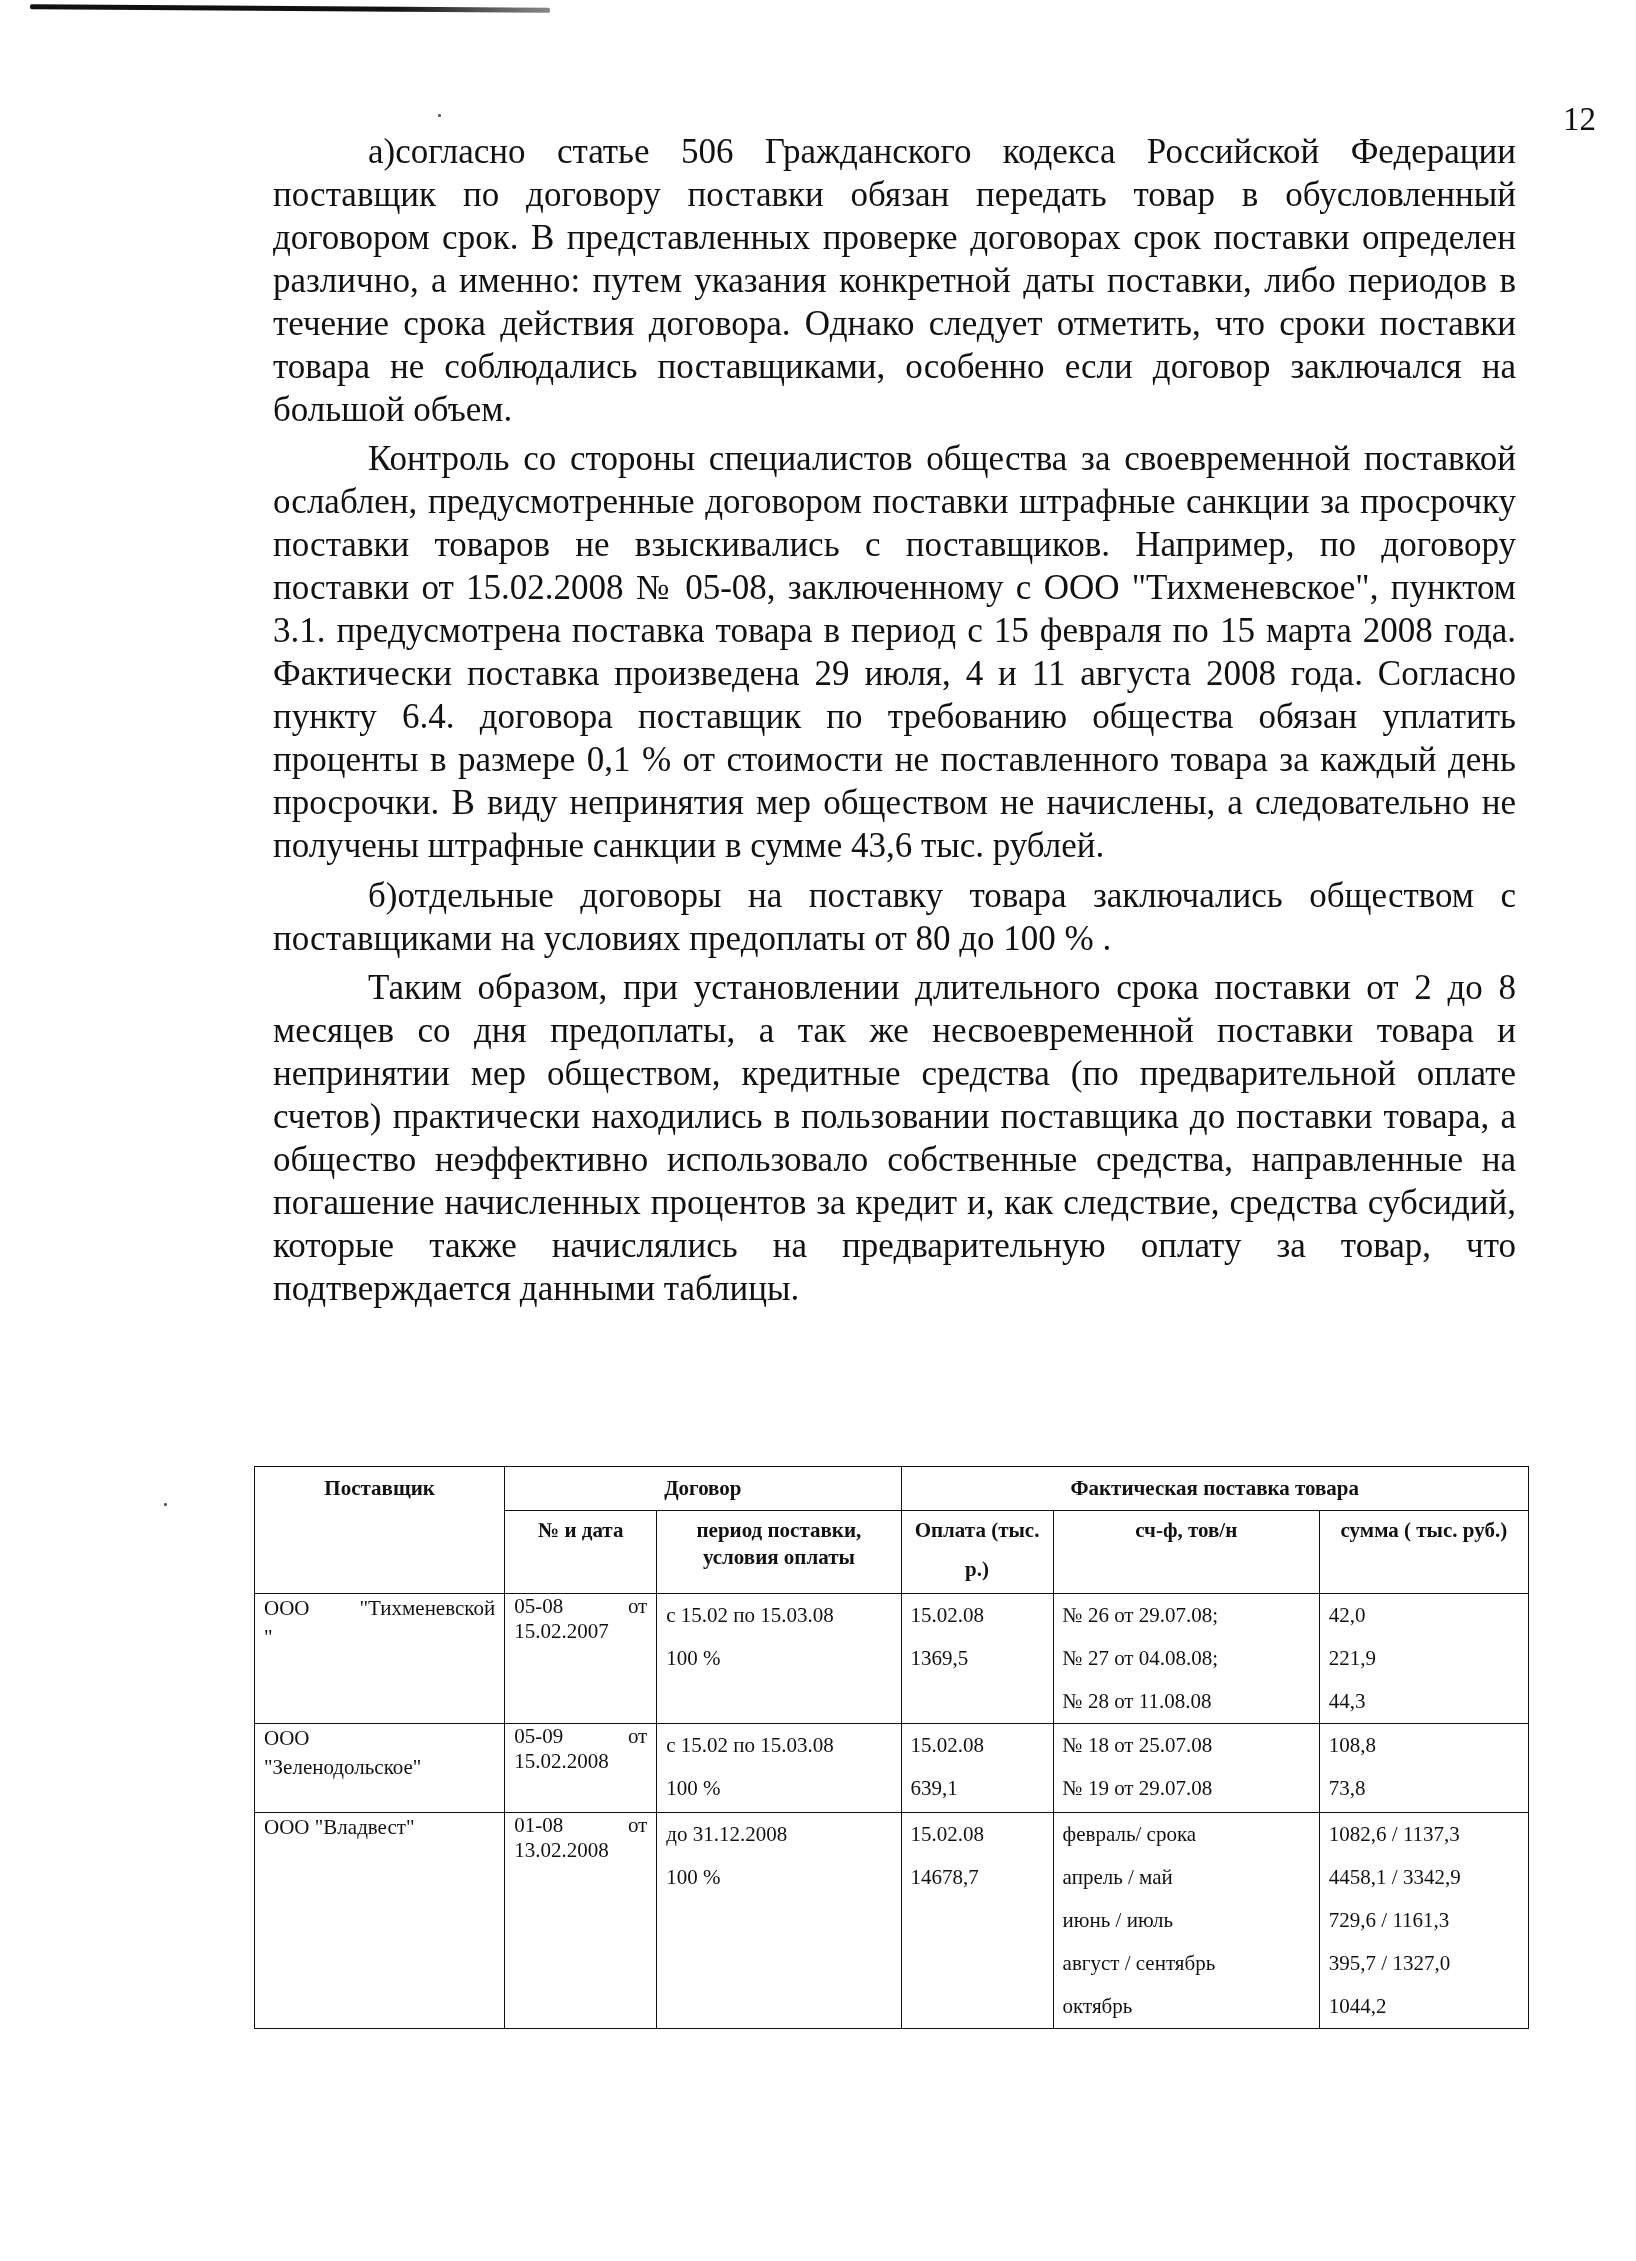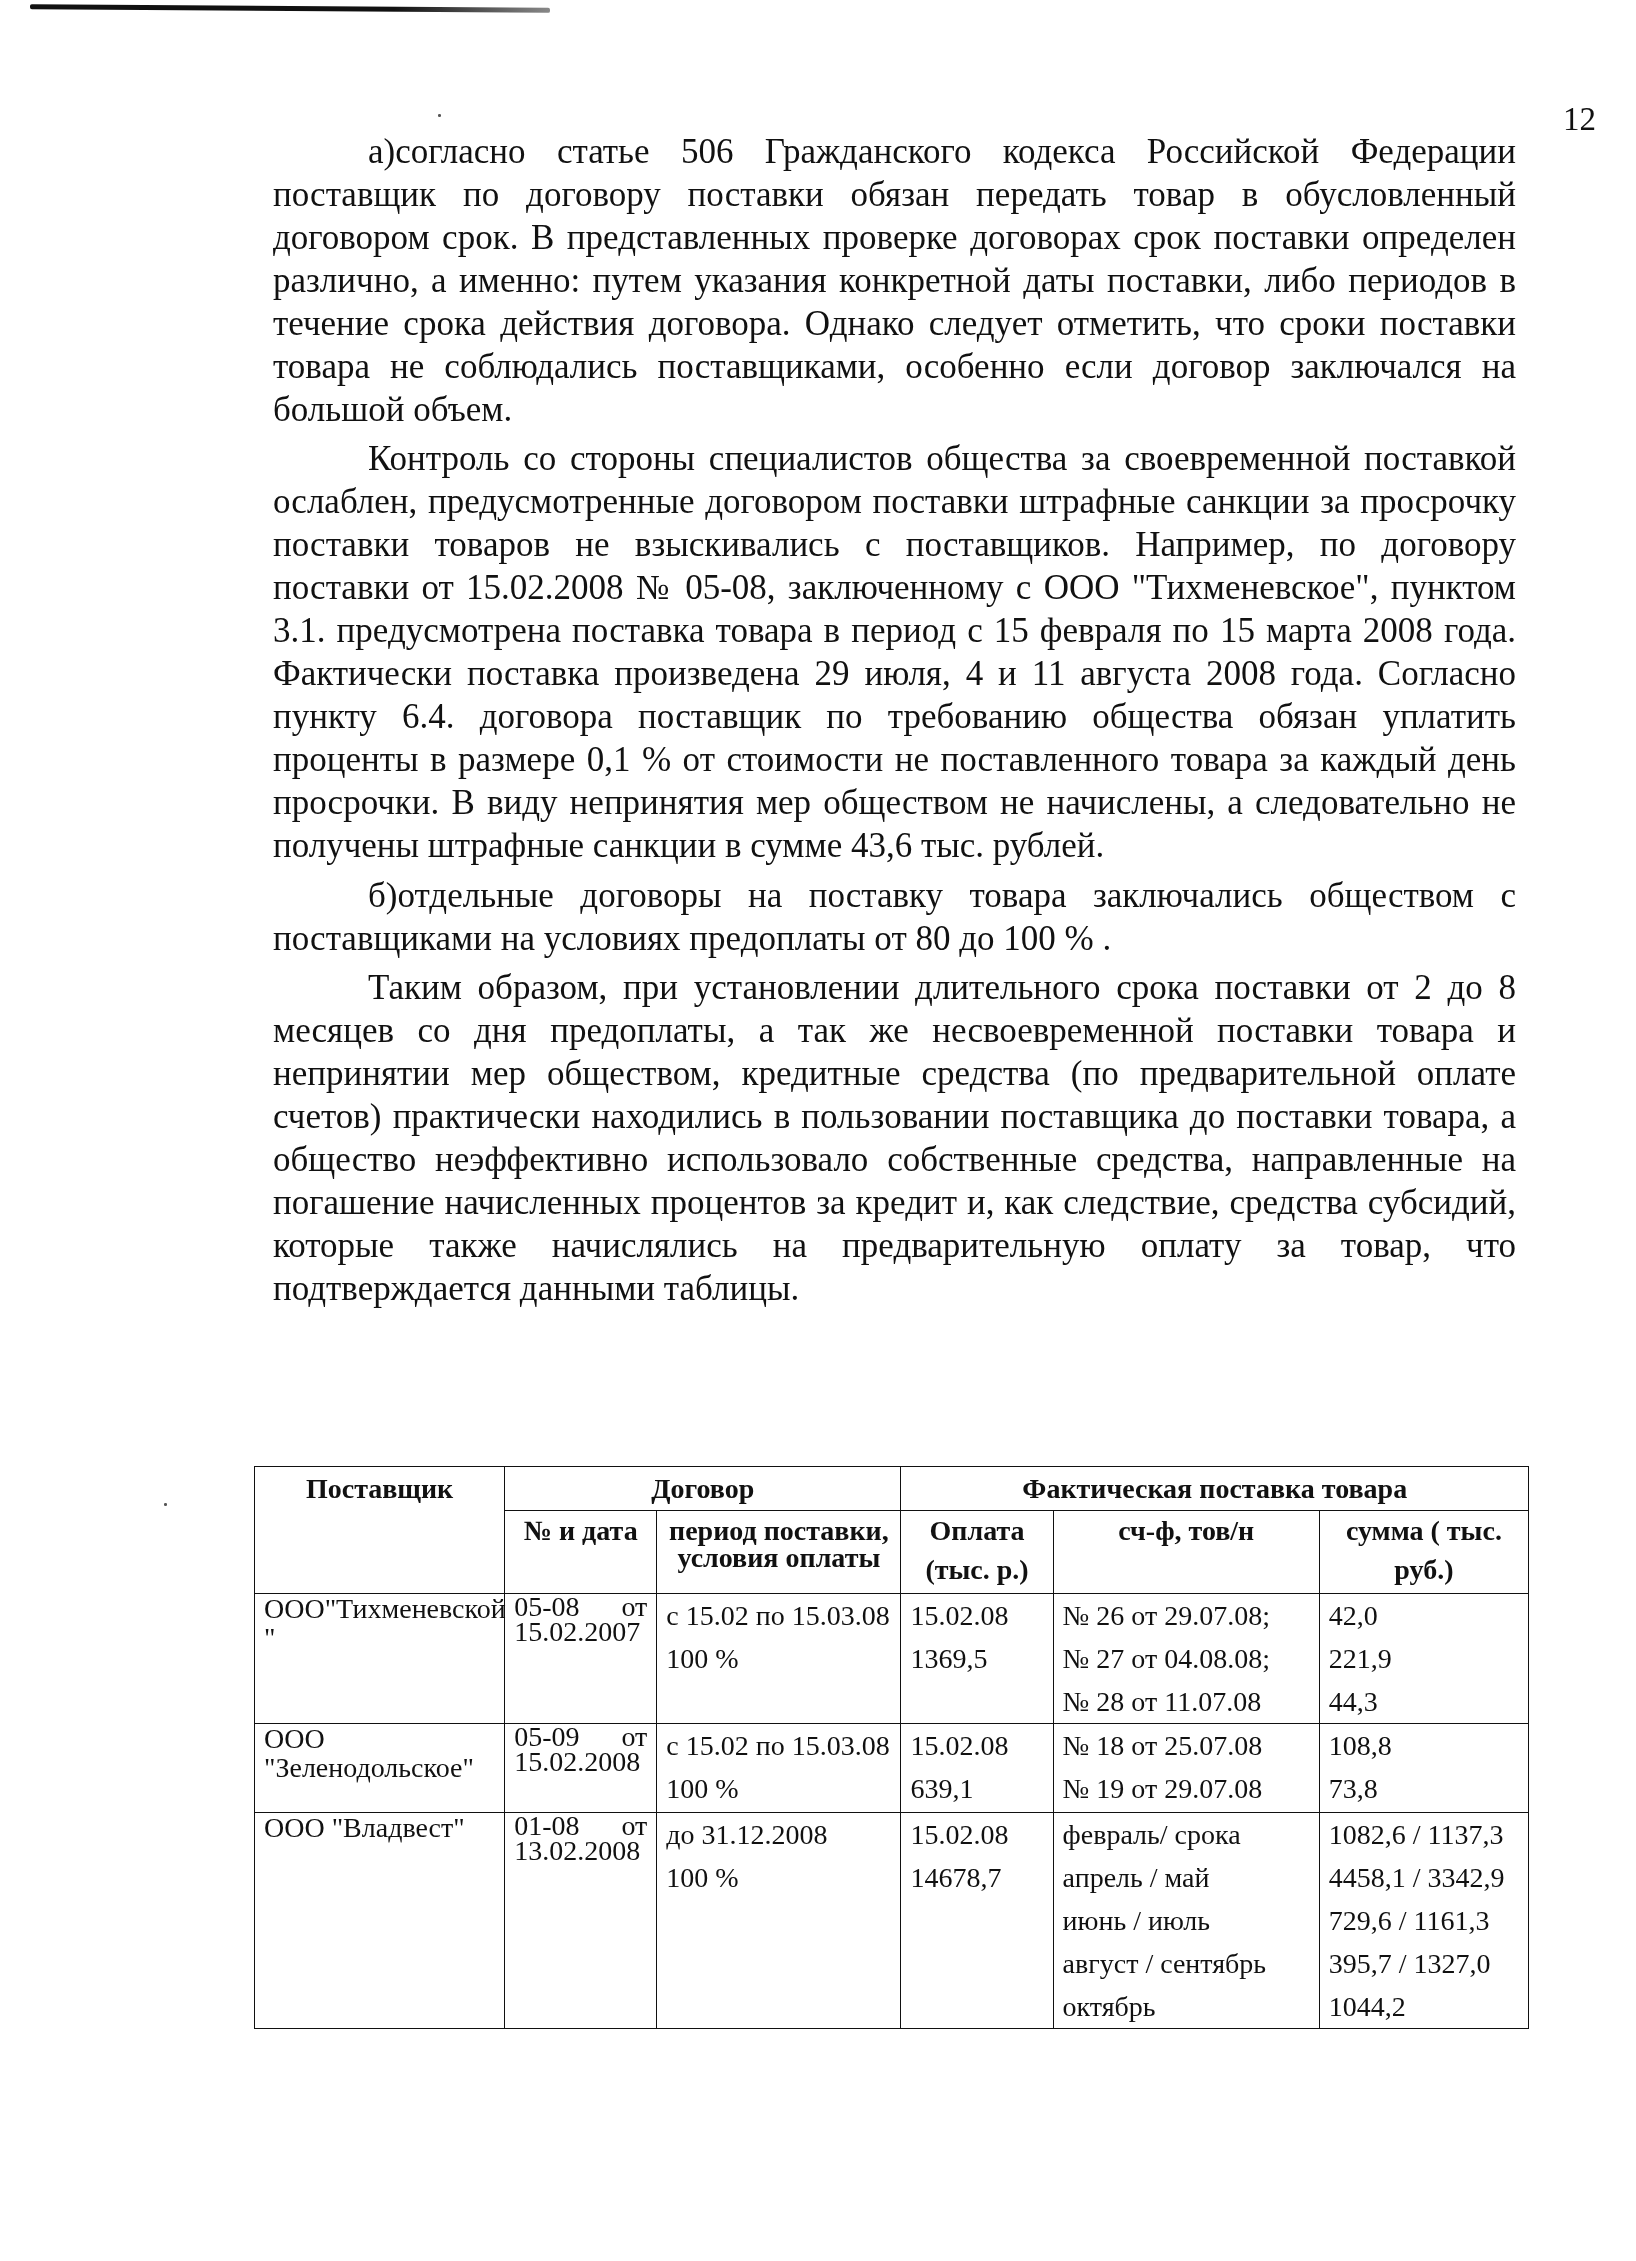--- a/index.html
+++ b/index.html
@@ -19,21 +19,21 @@
   .body-text {
     position: absolute; left: 273px; top: 130px; width: 1243px;
     font-size: 35px; line-height: 43px; text-align: justify;
   }
   .body-text p { margin: 0; text-indent: 95px; }
   .body-text p + p { margin-top: 6.3px; }
 
   table.data {
     position: absolute; left: 254px; top: 1466px; width: 1275px;
     border-collapse: collapse; table-layout: fixed;
-    font-size: 28px; line-height: 43px; padding-left: 12px;
+    font-size: 21px; line-height: 43px; padding-left: 12px;
   }
   table.data td, table.data th {
     border: 1.9px solid #111; vertical-align: top; padding: 0 9px; 
   }
   table.data th { font-weight: bold; text-align: center; font-family: "Liberation Serif", serif; }
   th.h-top { height: 42px; vertical-align: middle; }
   th.h-sub { height: 76px; line-height: 39px; padding-top: 2.5px; }
   th.supplier-h { vertical-align: middle; }
   td .line { display: block; }
   td.num-date { line-height: 25px; padding-top: 6.3px; }
@@ -112,21 +112,21 @@
         <span class="line">с 15.02 по 15.03.08</span>
         <span class="line">100 %</span>
       </td>
       <td>
         <span class="line">15.02.08</span>
         <span class="line">1369,5</span>
       </td>
       <td>
         <span class="line">№ 26 от 29.07.08;</span>
         <span class="line">№ 27 от 04.08.08;</span>
-        <span class="line">№ 28 от 11.07.08</span>
+        <span class="line">№ 28 от 11.08.08</span>
       </td>
       <td>
         <span class="line">42,0</span>
         <span class="line">221,9</span>
         <span class="line">44,3</span>
       </td>
     </tr>
     <tr class="row-2">
       <td class="supplier">
         <span class="line">ООО</span>

